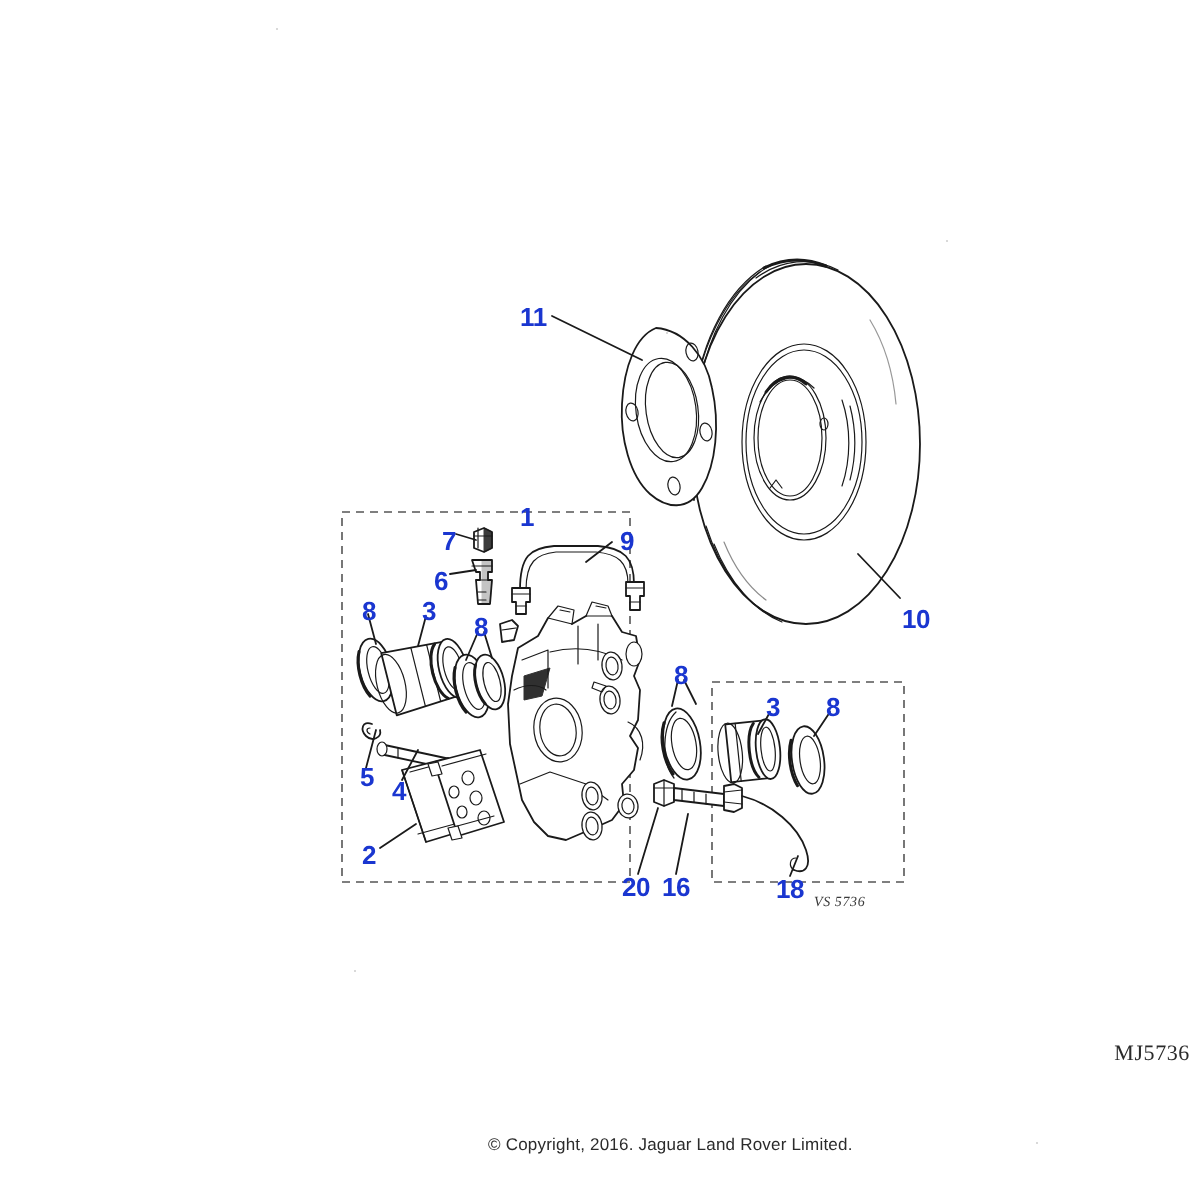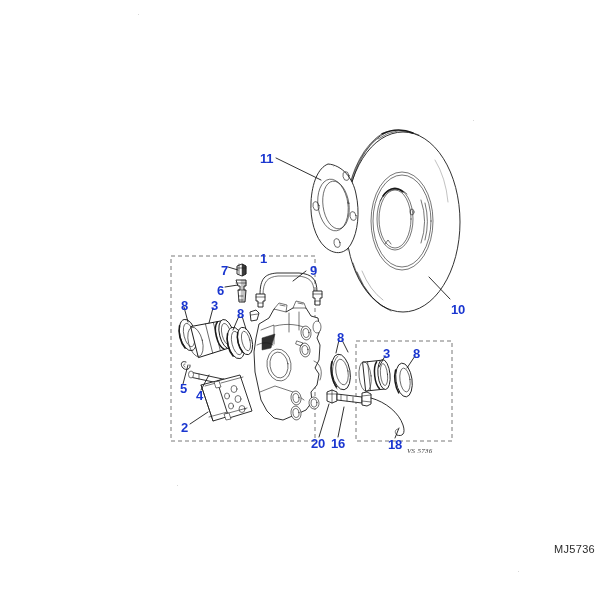--- a/index.html
+++ b/index.html
@@ -44,23 +44,23 @@
     color: #3a3a3a;
     font-family: "Liberation Serif", serif;
     font-size: 7px;
     font-style: italic;
     letter-spacing: 0.3px;
     white-space: nowrap;
   }
   #drawing-number {
     position: absolute;
     right: 36px;
-    top: 543px;
+    top: 521px;
     color: #2b2b2b;
-    font-family: Liberation Sans, sans-serif;
+    font-family: Liberation Serif, serif;
     font-size: 11px;
     letter-spacing: 0.3px;
     white-space: nowrap;
   }
   #copyright {
     position: absolute;
     left: 213px;
     top: 567px;
     color: #2b2b2b;
     font-family: "Liberation Sans", sans-serif;
@@ -358,20 +358,21 @@
   <div class="callout" style="left:165px; top:389px;">4</div>
   <div class="callout" style="left:150px; top:421px;">2</div>
   <div class="callout" style="left:280px; top:437px;">20</div>
   <div class="callout" style="left:300px; top:437px;">16</div>
   <div class="callout" style="left:357px; top:438px;">18</div>
 
   <div class="partcode" style="left:376px; top:447px;text-align:right;">VS 5736</div>
 
   <div id="drawing-number">MJ5736</div>
 
+  <div id="copyright">© Copyright, 2016. Jaguar Land Rover Limited.</div>
 
   <div class="speck" style="left:107px; top:14px;"></div>
   <div class="speck" style="left:442px; top:120px;"></div>
   <div class="speck" style="left:302px; top:166px;"></div>
   <div class="speck" style="left:146px; top:485px;"></div>
   <div class="speck" style="left:487px; top:571px;"></div>
 
 </div>
 
 </body></html>

